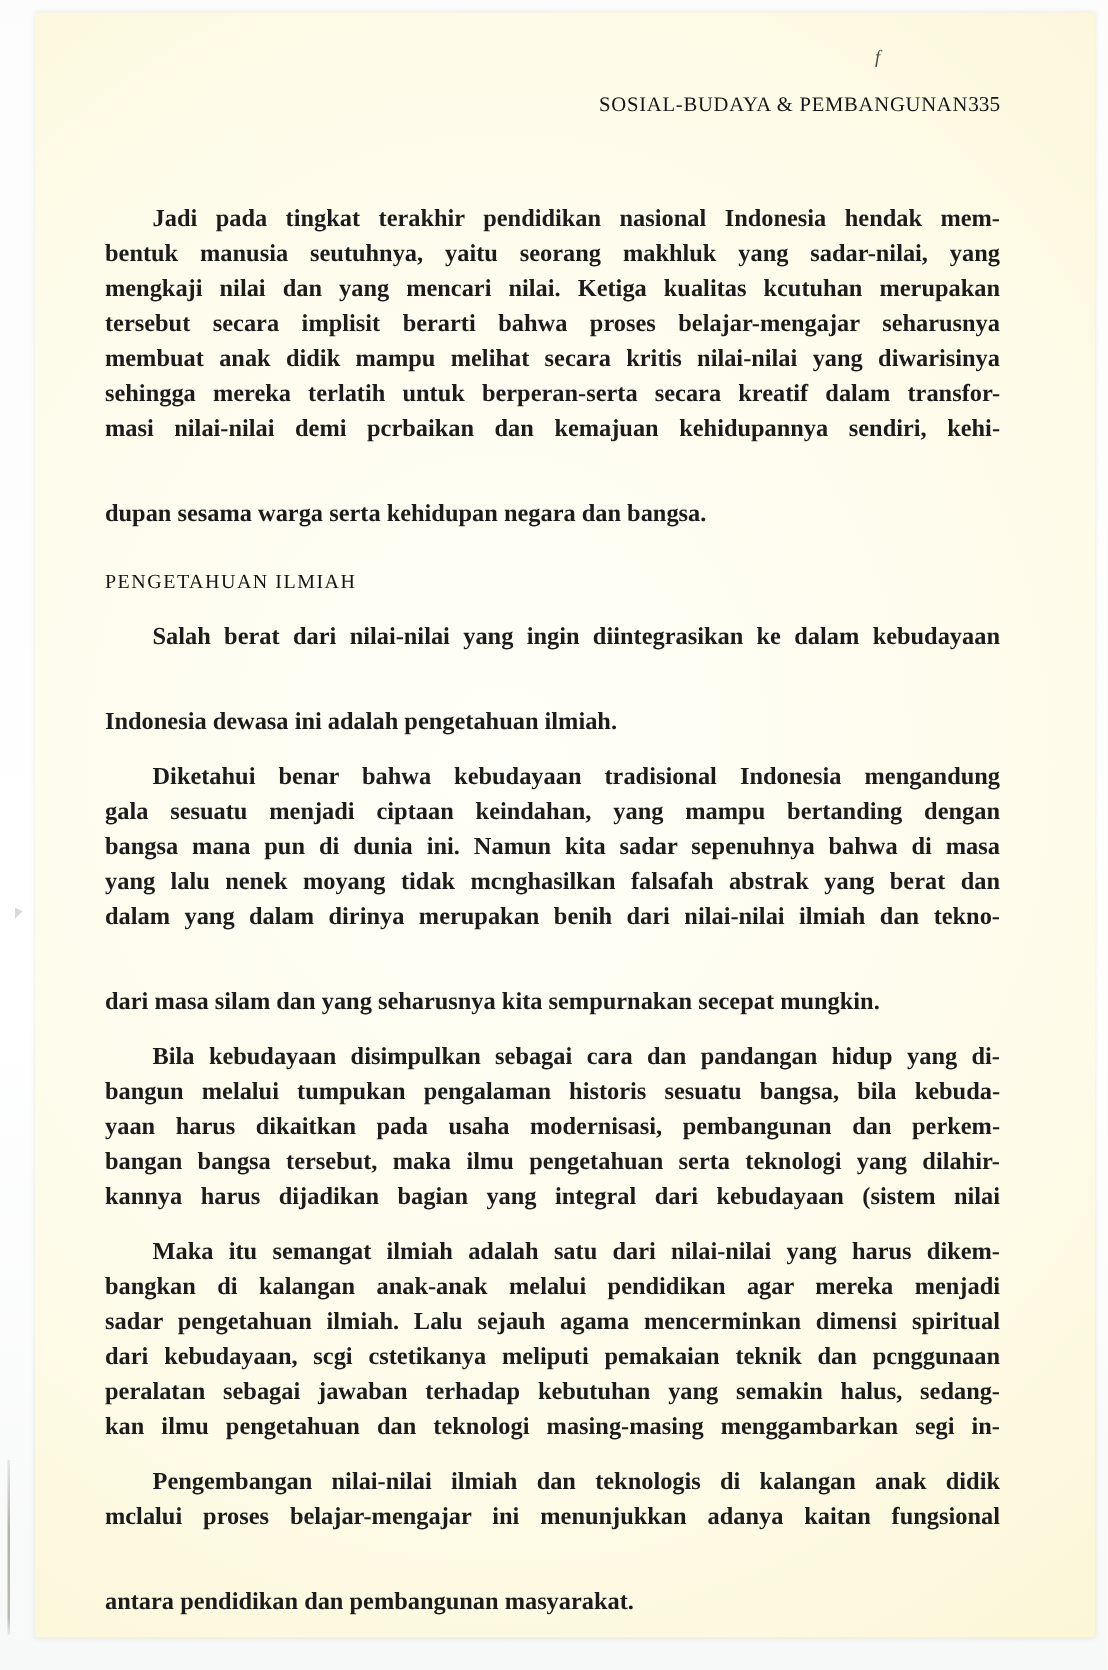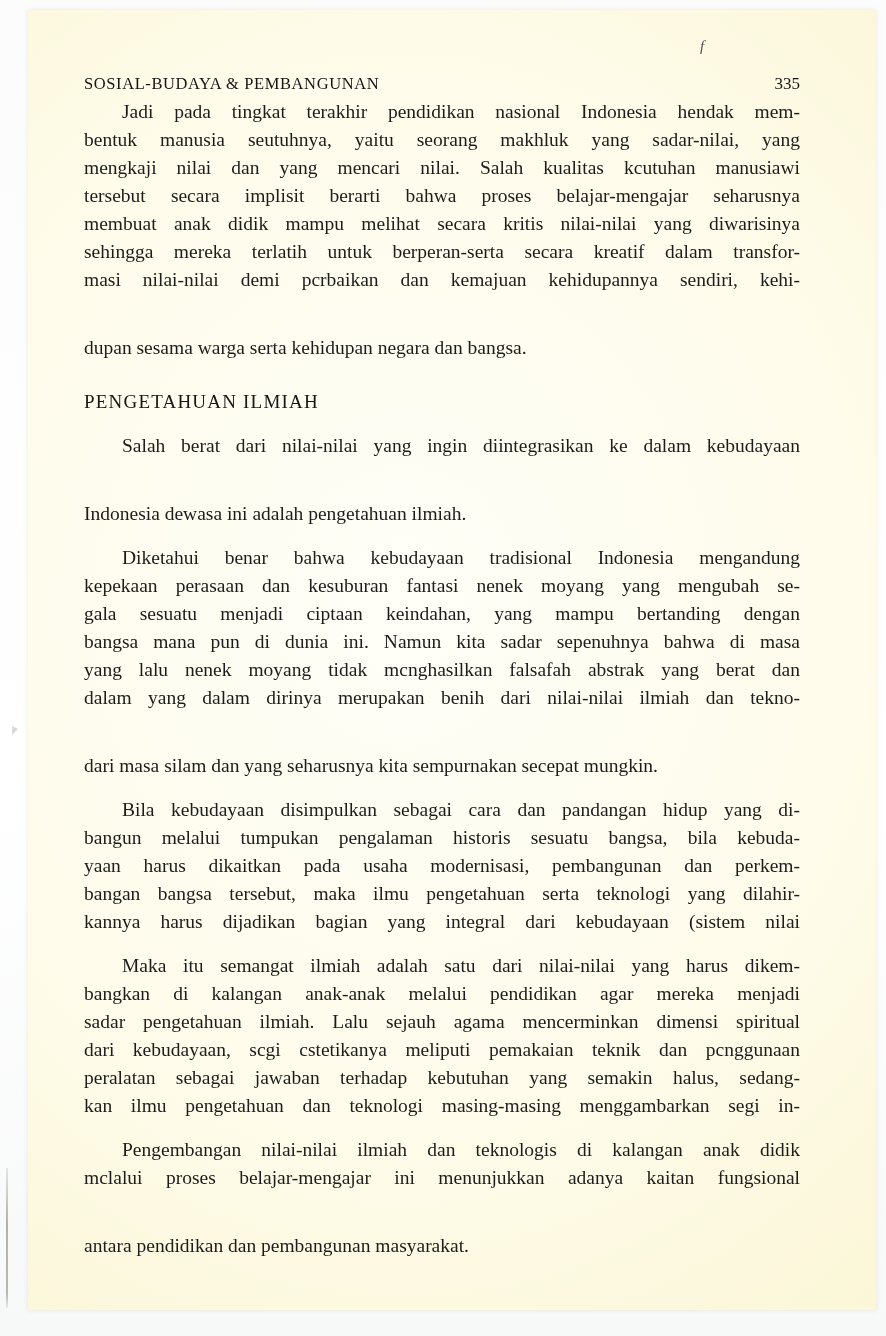--- a/index.html
+++ b/index.html
@@ -33,49 +33,50 @@
     border-radius: 2px;
     box-shadow: 0 0 4px rgba(180,170,120,0.25);
   }
   .page-content {
     position: relative;
     padding: 64px 76px 0 56px;
     color: #1b1b1b;
   }
   .running-header-row {
     display: flex;
-    justify-content: space-between;
+    justify-content: flex-end;
     align-items: baseline;
     height: 24px;
+    margin-bottom: 64px;
   }
   .running-header {
     font-size: 16.5px;
     letter-spacing: 0.6px;
     color: #151515;
   }
   .page-number {
     font-size: 17px;
     color: #151515;
   }
   .text-flow { }
-  .paragraph { margin: 0 0 16px 0; }
+  .paragraph { margin: 0 0 16px 0; font-weight: bold; }
   .line {
     font-size: 19.5px;
     line-height: 28px;
     height: 28px;
     white-space: nowrap;
     overflow: hidden;
     text-align: justify;
     text-align-last: justify;
     color: #1c1c1c;
   }
   .line.first { text-indent: 38px; }
   .line.last { text-align-last: left; margin-top: 40px; }
   .section-heading {
-    font-size: 19px;
+    font-size: 16px;
     letter-spacing: 1.2px;
     line-height: 28px;
     margin: 26px 0 16px 0;
     color: #161616;
   }
   .stray-mark {
     position: absolute;
     left: 672px;
     top: 28px;
     font-size: 15px;
@@ -117,35 +118,34 @@
 
       <div class="running-header-row">
         <span class="running-header">SOSIAL-BUDAYA &amp; PEMBANGUNAN</span>
         <span class="page-number">335</span>
       </div>
 
       <div class="text-flow">
           <div class="paragraph">
             <div class="line first">Jadi pada tingkat terakhir pendidikan nasional Indonesia hendak mem-</div>
             <div class="line">bentuk manusia seutuhnya, yaitu seorang makhluk yang sadar-nilai, yang</div>
-            <div class="line">mengkaji nilai dan yang mencari nilai. Salah kualitas kcutuhan manusiawi</div>
+            <div class="line">mengkaji nilai dan yang mencari nilai. Ketiga kualitas kcutuhan merupakan</div>
             <div class="line">tersebut secara implisit berarti bahwa proses belajar-mengajar seharusnya</div>
             <div class="line">membuat anak didik mampu melihat secara kritis nilai-nilai yang diwarisinya</div>
             <div class="line">sehingga mereka terlatih untuk berperan-serta secara kreatif dalam transfor-</div>
             <div class="line">masi nilai-nilai demi pcrbaikan dan kemajuan kehidupannya sendiri, kehi-</div>
             <div class="line last">dupan sesama warga serta kehidupan negara dan bangsa.</div>
           </div>
           <div class="section-heading">PENGETAHUAN ILMIAH</div>
           <div class="paragraph">
             <div class="line first">Salah berat dari nilai-nilai yang ingin diintegrasikan ke dalam kebudayaan</div>
             <div class="line last">Indonesia dewasa ini adalah pengetahuan ilmiah.</div>
           </div>
           <div class="paragraph">
             <div class="line first">Diketahui benar bahwa kebudayaan tradisional Indonesia mengandung</div>
-            <div class="line">kepekaan perasaan dan kesuburan fantasi nenek moyang yang mengubah se-</div>
             <div class="line">gala sesuatu menjadi ciptaan keindahan, yang mampu bertanding dengan</div>
             <div class="line">bangsa mana pun di dunia ini. Namun kita sadar sepenuhnya bahwa di masa</div>
             <div class="line">yang lalu nenek moyang tidak mcnghasilkan falsafah abstrak yang berat dan</div>
             <div class="line">dalam yang dalam dirinya merupakan benih dari nilai-nilai ilmiah dan tekno-</div>
             <div class="line last">dari masa silam dan yang seharusnya kita sempurnakan secepat mungkin.</div>
           </div>
           <div class="paragraph">
             <div class="line first">Bila kebudayaan disimpulkan sebagai cara dan pandangan hidup yang di-</div>
             <div class="line">bangun melalui tumpukan pengalaman historis sesuatu bangsa, bila kebuda-</div>
             <div class="line">yaan harus dikaitkan pada usaha modernisasi, pembangunan dan perkem-</div>

